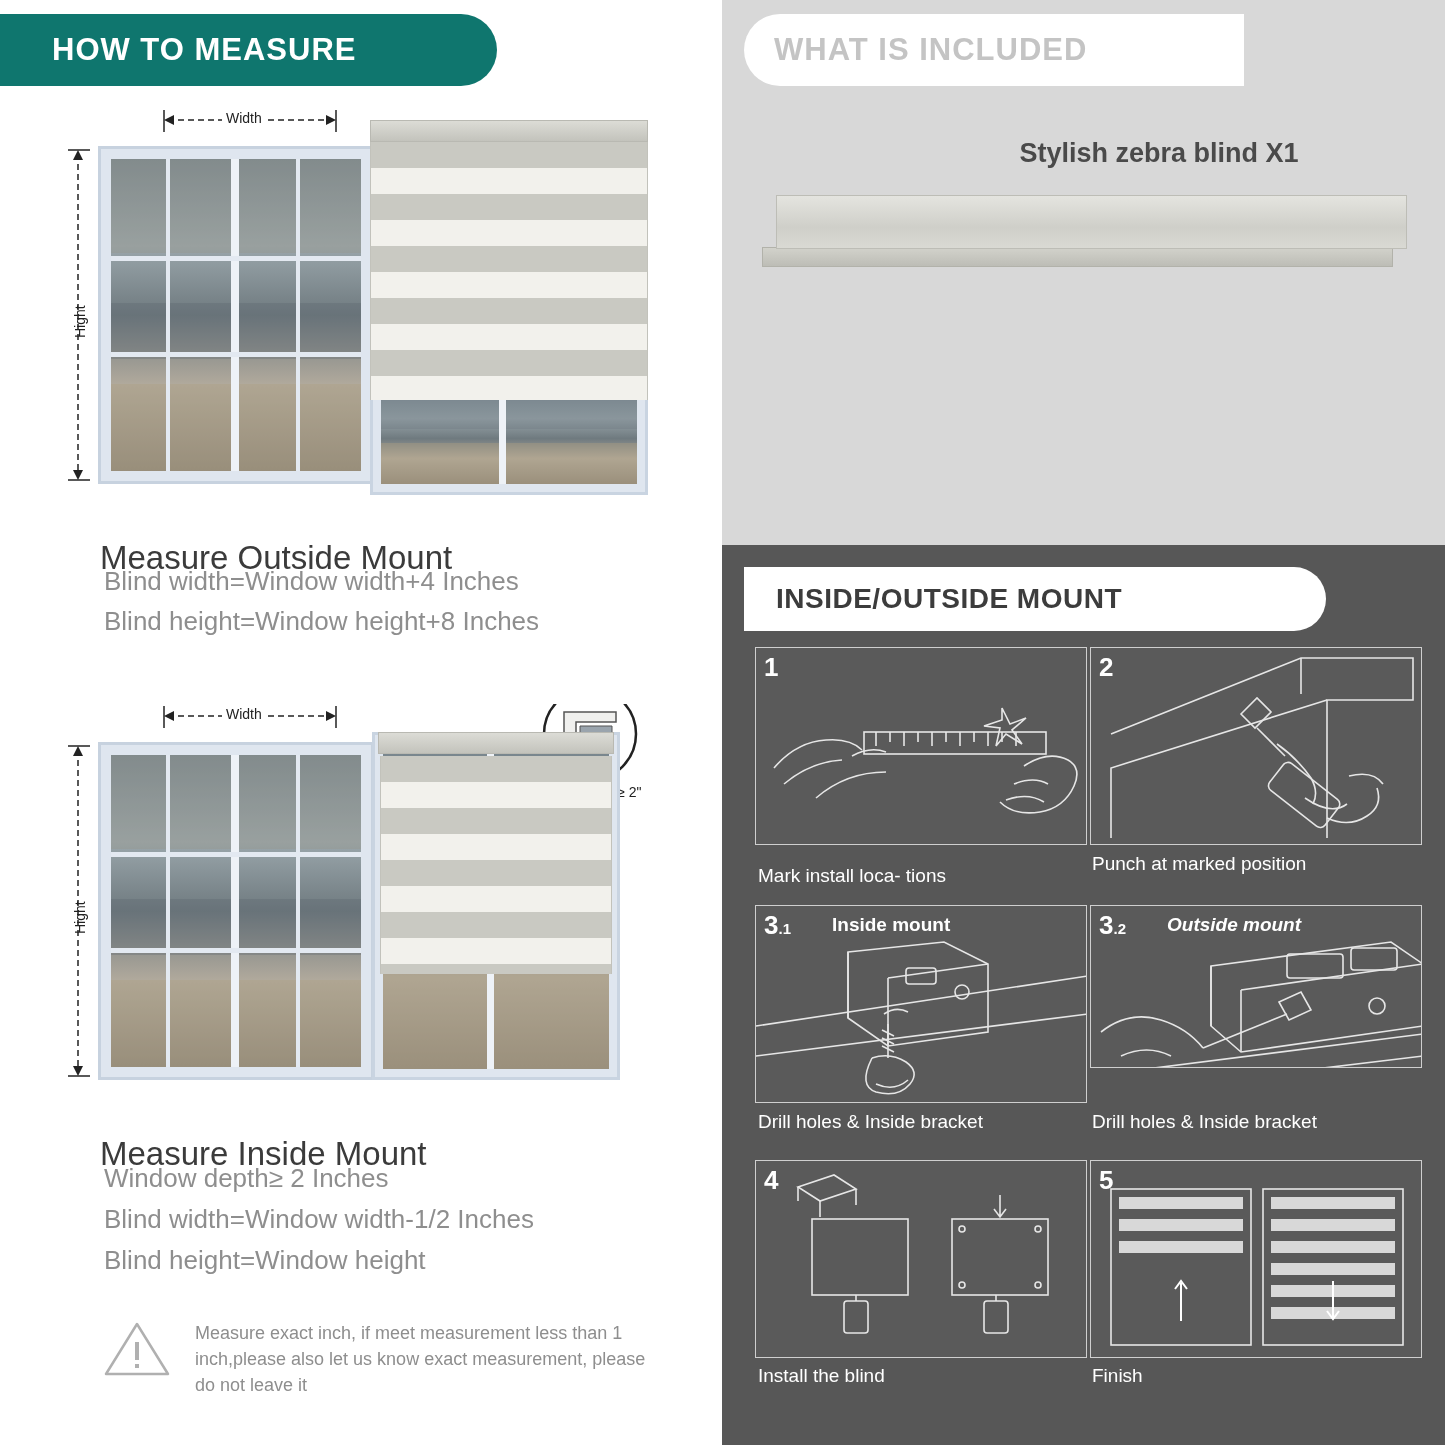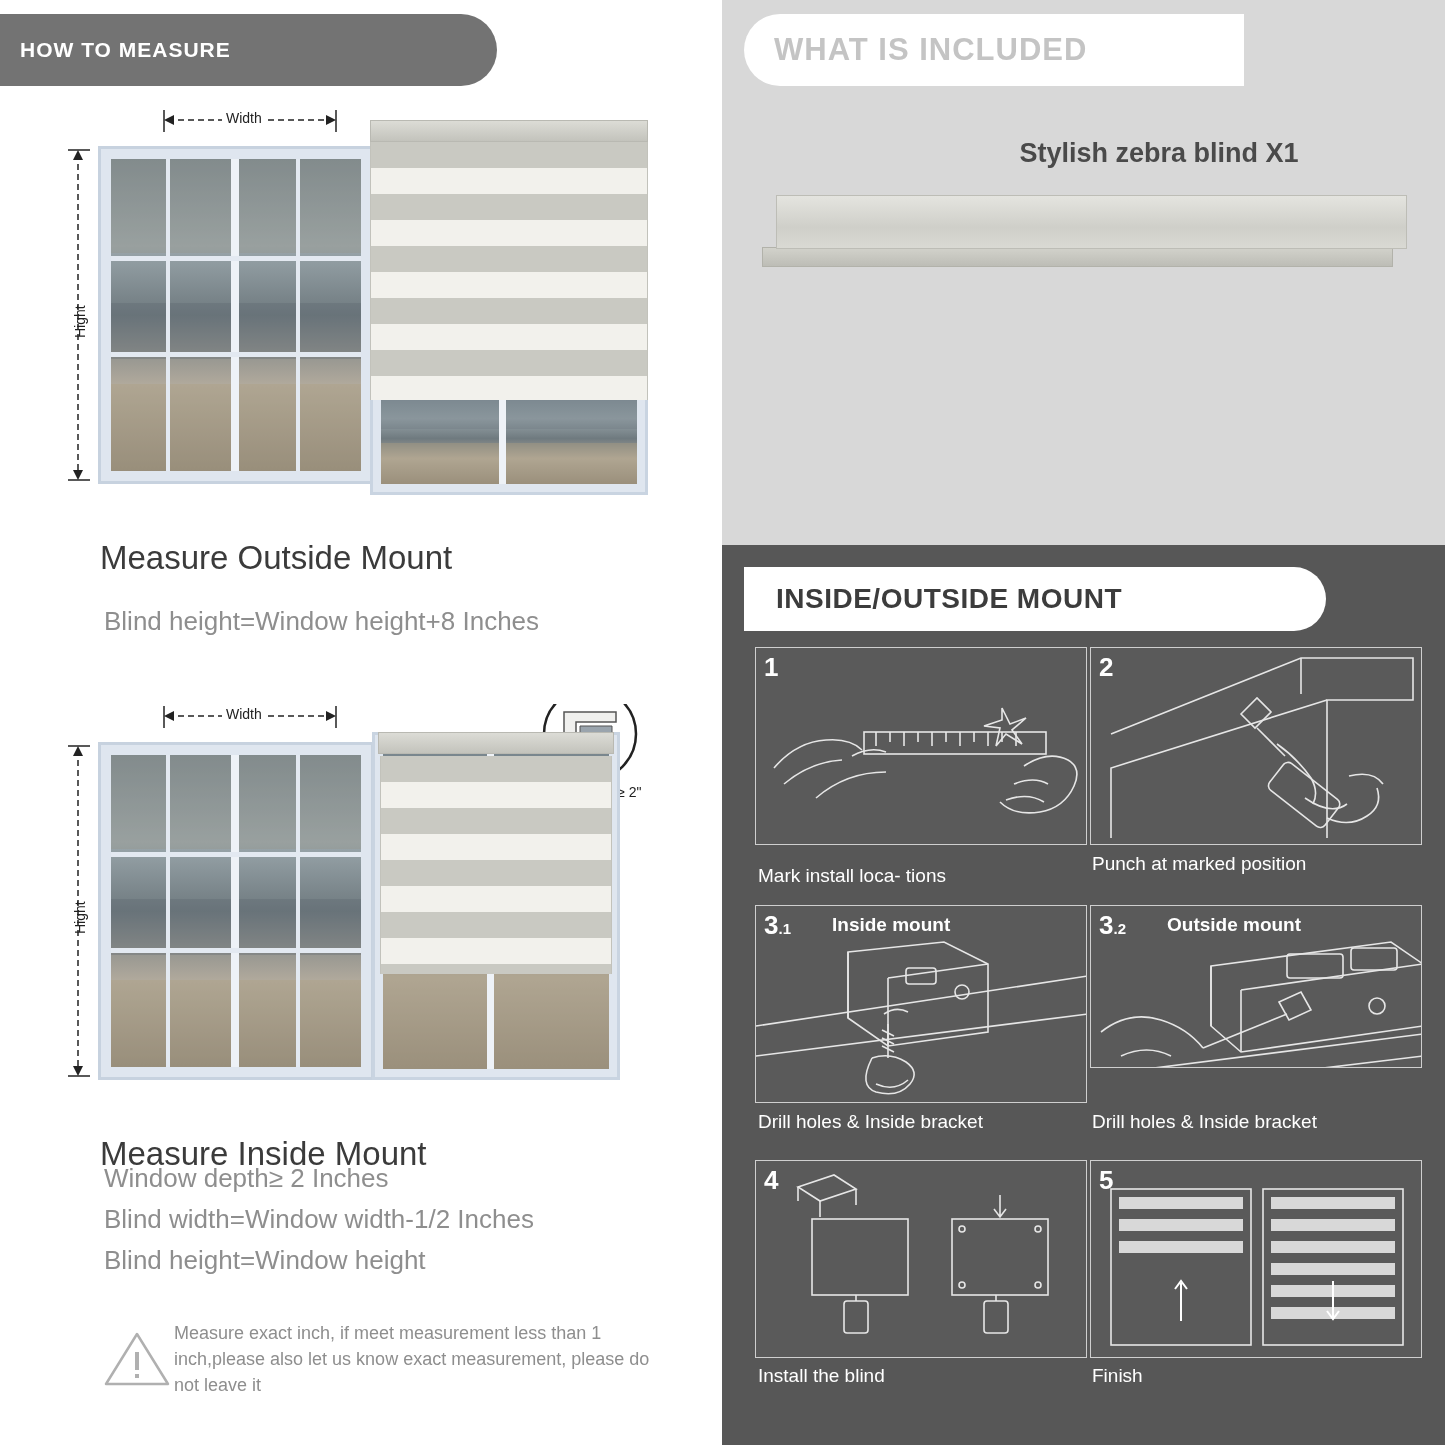--- a/index.html
+++ b/index.html
@@ -33,24 +33,24 @@
     position: absolute;
     color: #ffffff;
     font-weight: bold;
     letter-spacing: 1px;
     display: flex;
     align-items: center;
   }
   .tab-measure {
     left: 0; top: 14px;
     width: 497px; height: 72px;
-    background: #737373;
+    background: #0f766e;
     border-radius: 0 36px 36px 0;
-    font-size: 21px;
-    padding-left: 20px;
+    font-size: 31px;
+    padding-left: 52px;
     box-sizing: border-box;
   }
 
   
   .win-block { position: absolute; }
 
   .dim-label {
     position: absolute;
     font-size: 14px;
     color: #222;
@@ -127,22 +127,22 @@
     position: absolute;
     font-size: 26px;
     color: #8e8e8e;
   }
 
   .warn-wrap {
     position: absolute;
     left: 104px; top: 1320px;
     width: 560px;
     display: flex;
-    align-items: center;
-    gap: 4px;
+    align-items: flex-start;
+    gap: 25px;
   }
   .warn-tri {
     width: 66px; height: 58px; flex: 0 0 66px;
     position: relative;
   }
   .warn-text {
     font-size: 18px;
     color: #8e8e8e;
     line-height: 1.45;
   }
@@ -357,20 +357,21 @@
             <div class="glass-brick" style="top:55%; height:45%; background:rgba(175,160,130,.4);"></div>
             <div class="mullion-v" style="left:46%; top:0; width:7px; height:100%;"></div>
           </div>
         </div>
         <div class="zebra" style="top:22px; height:258px;"></div>
         <div class="blind-head"></div>
       </div>
     </div>
 
     <h2 class="section-title" style="left:100px; top:512px;">Measure Outside Mount</h2>
+    <div class="section-line" style="left:104px; top:566px;">Blind width=Window width+4 Inches</div>
     <div class="section-line" style="left:104px; top:606px;">Blind height=Window height+8 Inches</div>
 
     <div class="win-block" style="left:60px; top:704px; width:620px; height:390px;">
 
       <svg class="sketch" width="620" height="390">
         <line x1="108" y1="12" x2="272" y2="12" stroke="#222" stroke-width="1.5" stroke-dasharray="6,4"></line>
         <polygon points="104,12 114,7 114,17" fill="#222"></polygon>
         <polygon points="276,12 266,7 266,17" fill="#222"></polygon>
         <line x1="104" y1="2" x2="104" y2="24" stroke="#222" stroke-width="1.5"></line>
         <line x1="276" y1="2" x2="276" y2="24" stroke="#222" stroke-width="1.5"></line>
@@ -506,21 +507,21 @@
           <path d="M120 178 q18 8 32 -4"></path>
         </g>
       </svg>
     </div>
     <div class="step-cap" style="left:36px; top:566px;">Drill holes &amp;  Inside bracket</div>
 
     <div class="step-box" style="left:368px; top:360px; width:332px; height:163px;">
       <div class="step-num">
         <span>3</span><small>.2</small>
       </div>
-      <div class="step-inline-label" style="left:76px;">Outside mount</div>
+      <div class="step-inline-label" style="left:76px;font-style:italic;">Outside mount</div>
       <svg class="sketch" width="332" height="198" viewBox="0 0 332 198">
         <g fill="none" stroke="#e6e6e6" stroke-width="1.6">
           <path d="M120 60 L300 36 L332 58 L332 120 L150 146 L120 120 Z"></path>
           <path d="M120 60 L120 120 M150 84 L332 58 M150 84 L150 146"></path>
           <rect x="196" y="48" width="56" height="24" rx="3"></rect>
           <rect x="260" y="42" width="46" height="22" rx="3"></rect>
           <circle cx="286" cy="100" r="8"></circle>
           <path d="M0 170 L332 128"></path>
           <path d="M0 190 L332 150"></path>
           <path d="M10 126 q28 -22 60 -12 q26 8 42 28"></path>

